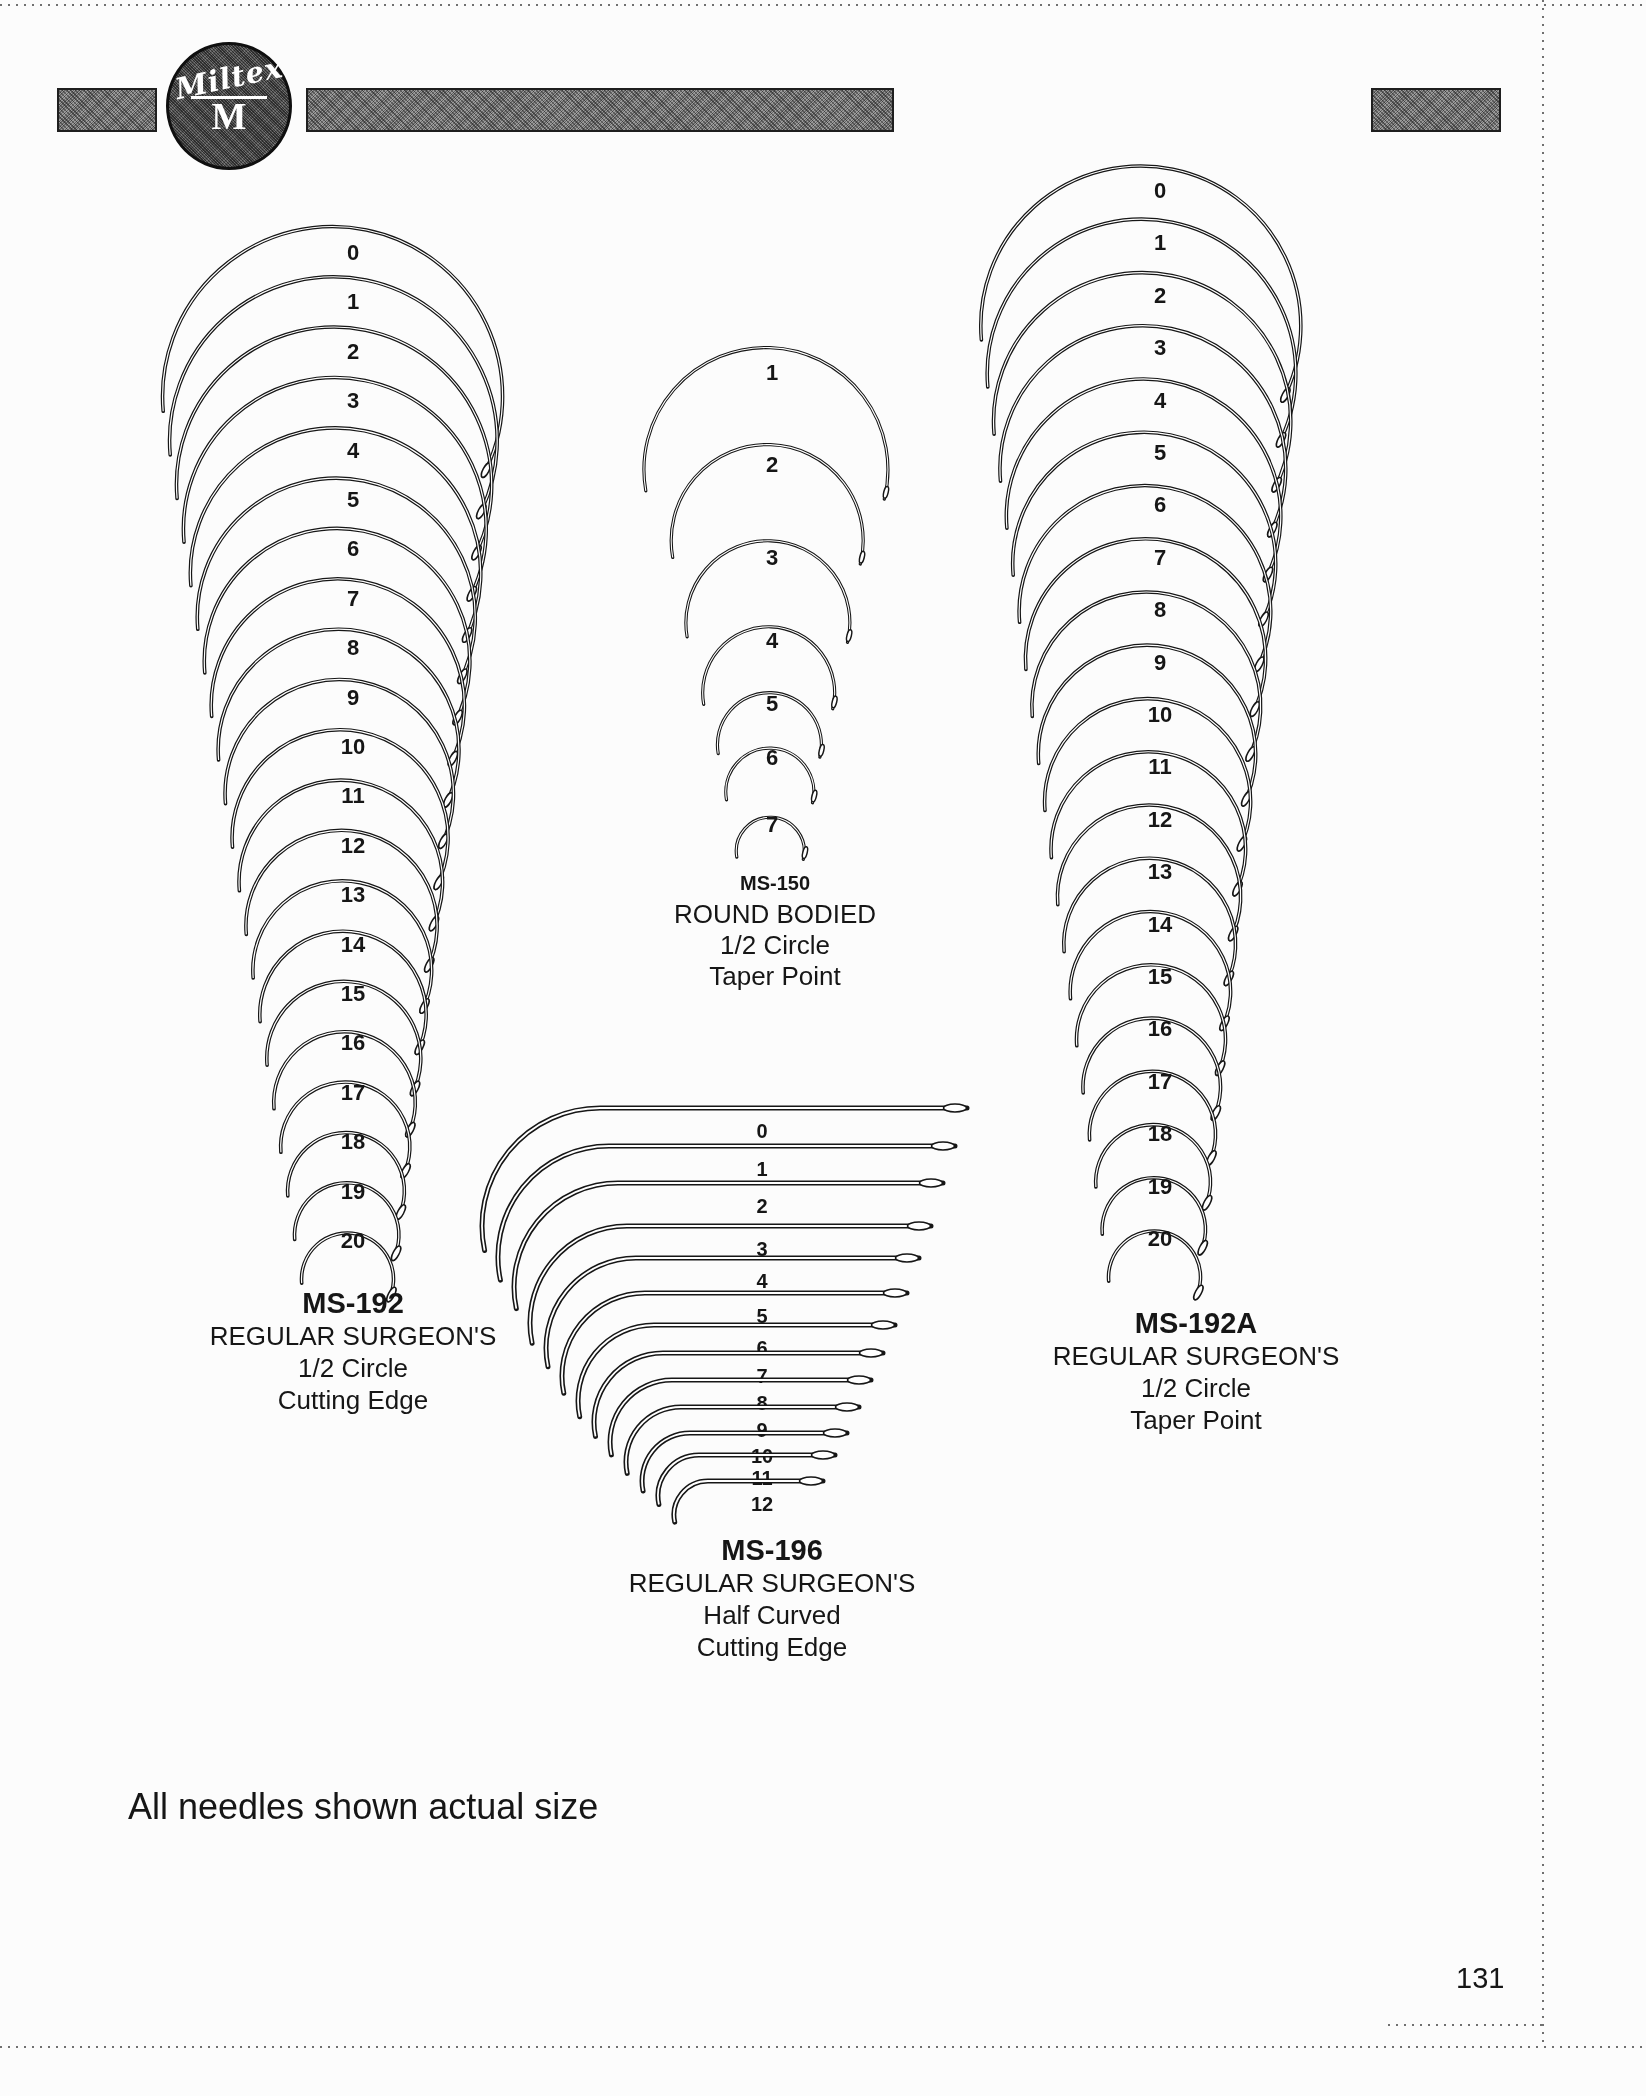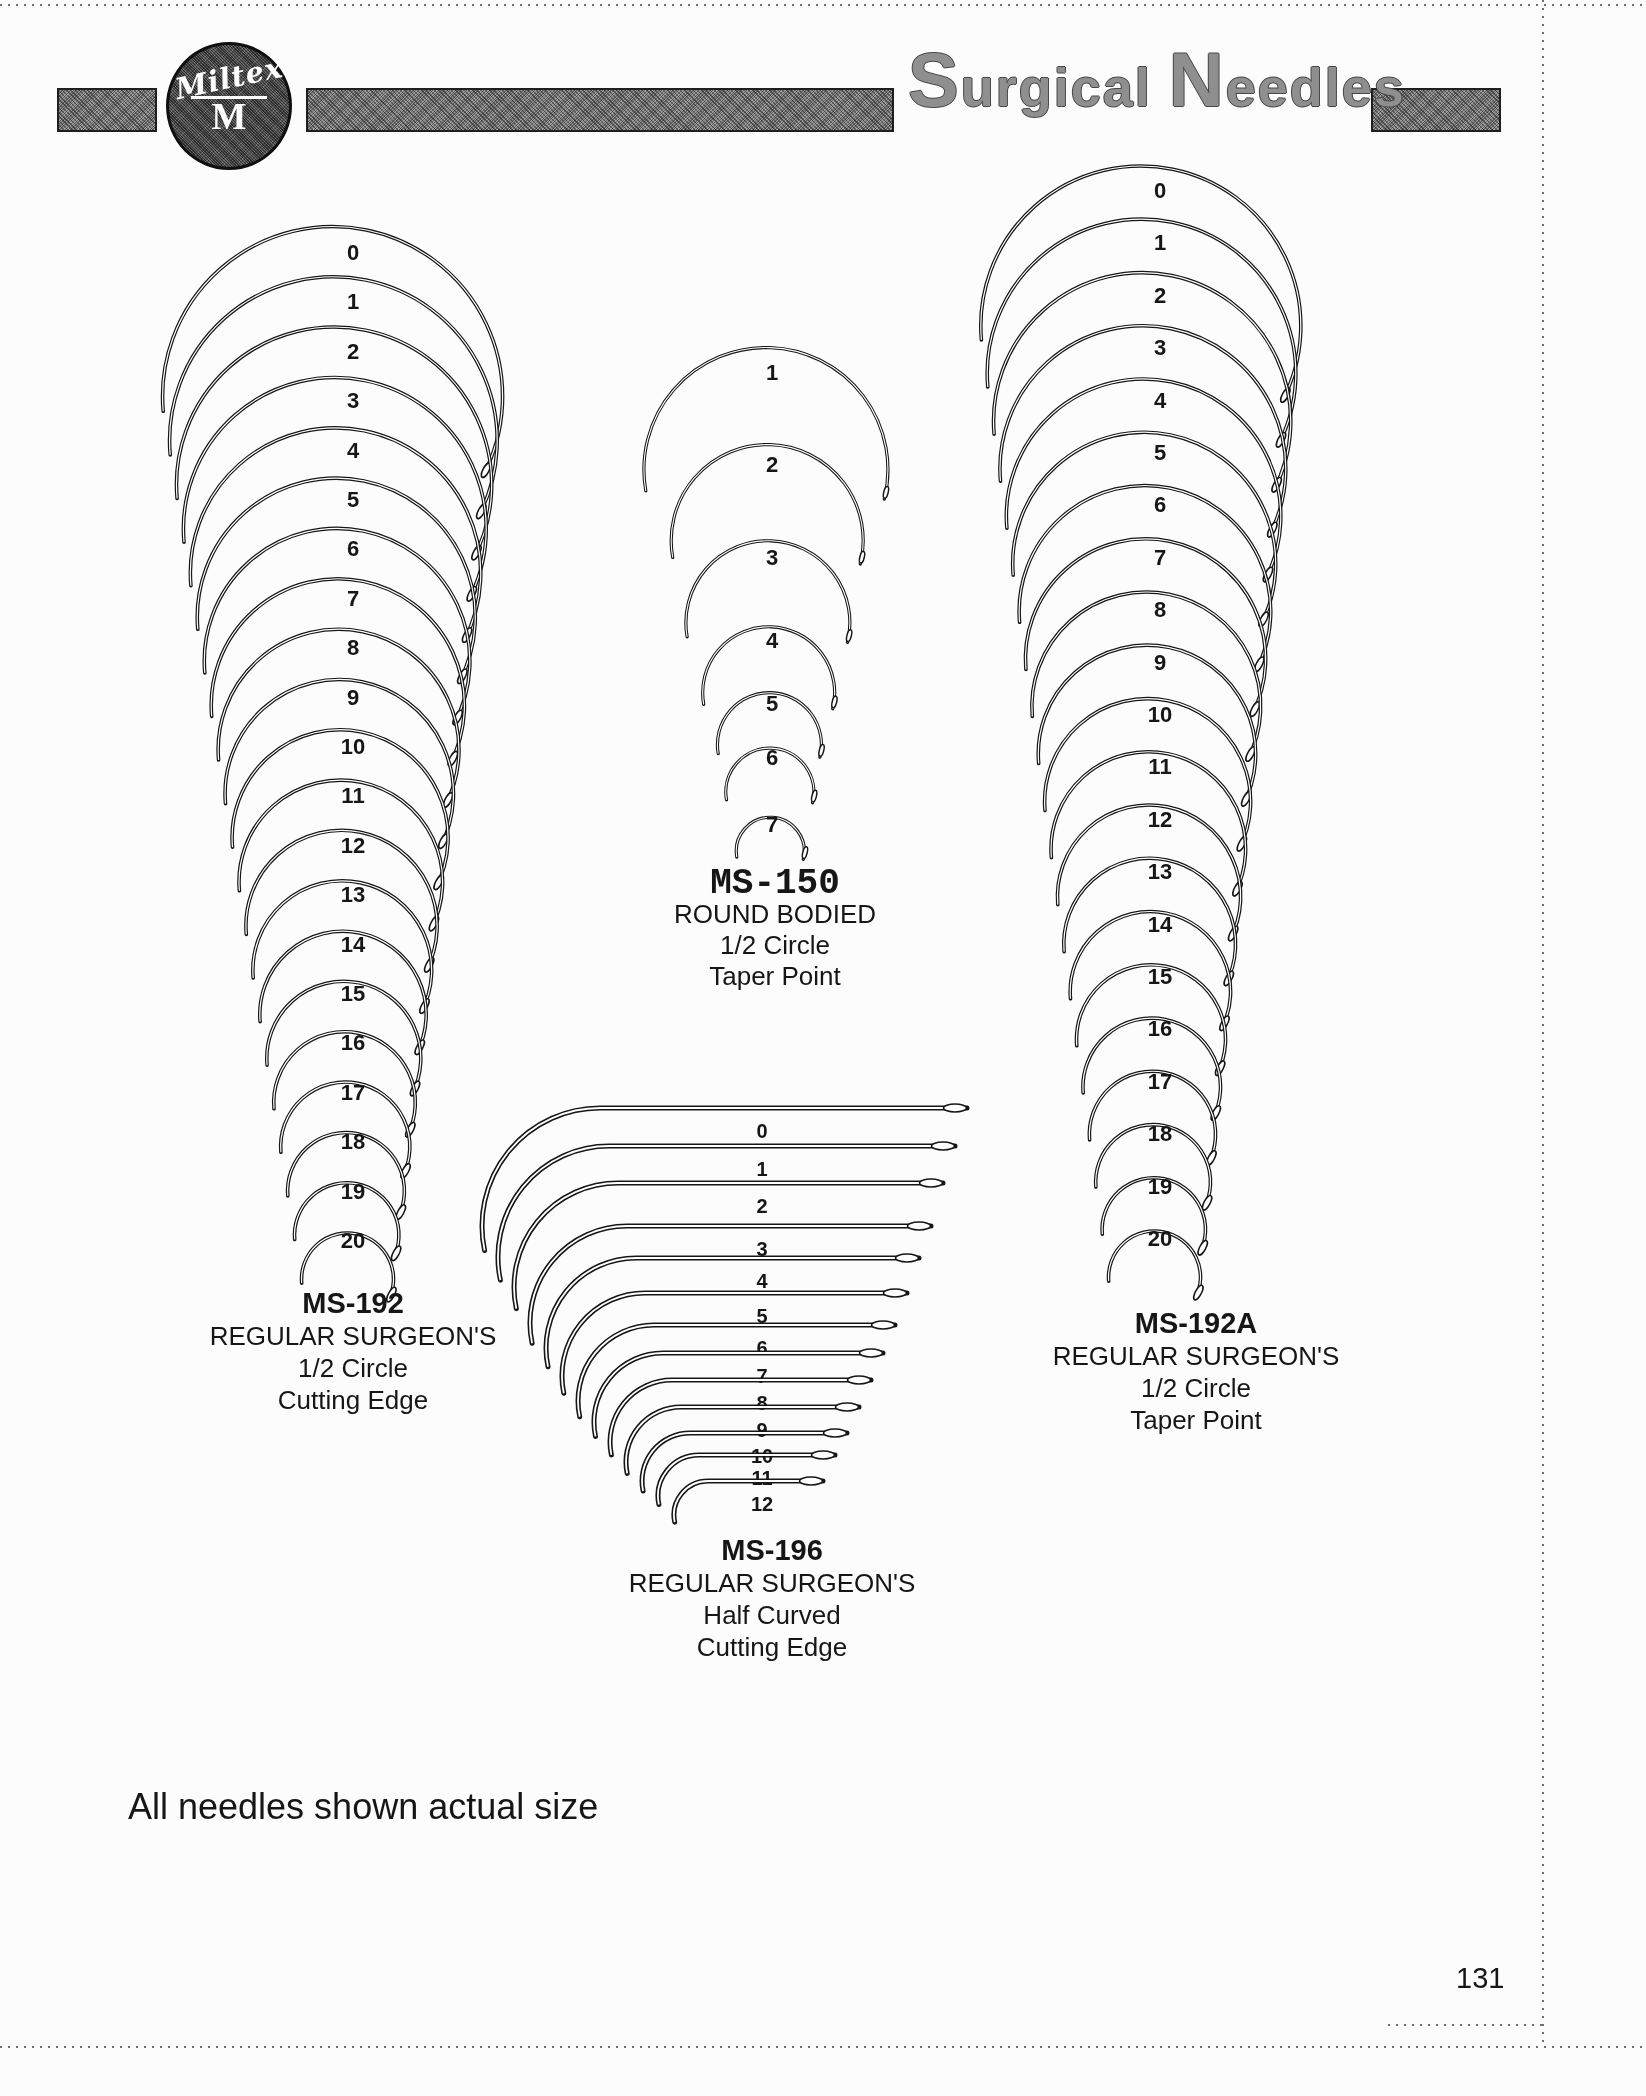--- a/index.html
+++ b/index.html
@@ -69,21 +69,20 @@
   <div class="hdots" style="left:1388px;top:2024px;width:154px;"></div>
 
   <div class="band band-left"></div>
   <div class="band band-mid"></div>
   <div class="band band-right"></div>
   <div class="logo">
     <div class="logo-script">Miltex</div>
     <div class="logo-rule"></div>
     <div class="logo-m">M</div>
   </div>
-  <div class="title"><span class="cap">S</span><span class="sm">urgical</span><span class="sm">&nbsp;</span><span class="cap">N</span><span class="sm">eedles</span></div>
 
   <svg class="art" width="1646" height="2096" viewBox="0 0 1646 2096">
       <g>
         <path d="M 163.2 411.3 A 170 170 0 1 1 482.7 476.3" fill="none" stroke="#161616" stroke-width="3.6" stroke-linecap="round"></path>
         <path d="M 163.2 411.3 A 170 170 0 1 1 482.7 476.3" fill="none" stroke="#ffffff" stroke-width="1.2"></path>
         <ellipse cx="485.9873917255189" cy="470.1295325235889" rx="8" ry="3" fill="#ffffff" stroke="#161616" stroke-width="1.5" transform="rotate(118 485.9873917255189 470.1295325235889)"></ellipse>
         <text x="353" y="260" text-anchor="middle" fill="#161616" font-family="&quot;Liberation Sans&quot;, sans-serif" font-size="22" font-weight="600">0</text>
         <path d="M 170.2 454.9 A 163.8 163.8 0 1 1 478.0 517.5" fill="none" stroke="#161616" stroke-width="3.6" stroke-linecap="round"></path>
         <path d="M 170.2 454.9 A 163.8 163.8 0 1 1 478.0 517.5" fill="none" stroke="#ffffff" stroke-width="1.2"></path>
         <ellipse cx="481.2571166497935" cy="511.34880883431646" rx="8" ry="3" fill="#ffffff" stroke="#161616" stroke-width="1.5" transform="rotate(118 481.2571166497935 511.34880883431646)"></ellipse>
@@ -337,21 +336,21 @@
       </g>
     </svg>
 
   <div class="lbl" style="left:353px;top:1287px;">
     <div class="code">MS-192</div>
     <div class="dline">REGULAR SURGEON'S</div>
     <div class="dline">1/2 Circle</div>
     <div class="dline">Cutting Edge</div>
   </div>
   <div class="lbl" style="left:775px;top:868px;">
-    <div class="code" style="font-size:36px;line-height:31px;font-family:Liberation Mono, monospace;">MS-150</div>
+    <div class="code" style="font-size:20px;line-height:31px;">MS-150</div>
     <div class="dline" style="line-height:31px;">ROUND BODIED</div>
     <div class="dline" style="line-height:31px;">1/2 Circle</div>
     <div class="dline" style="line-height:31px;">Taper Point</div>
   </div>
   <div class="lbl" style="left:772px;top:1534px;">
     <div class="code">MS-196</div>
     <div class="dline">REGULAR SURGEON'S</div>
     <div class="dline">Half Curved</div>
     <div class="dline">Cutting Edge</div>
   </div>

